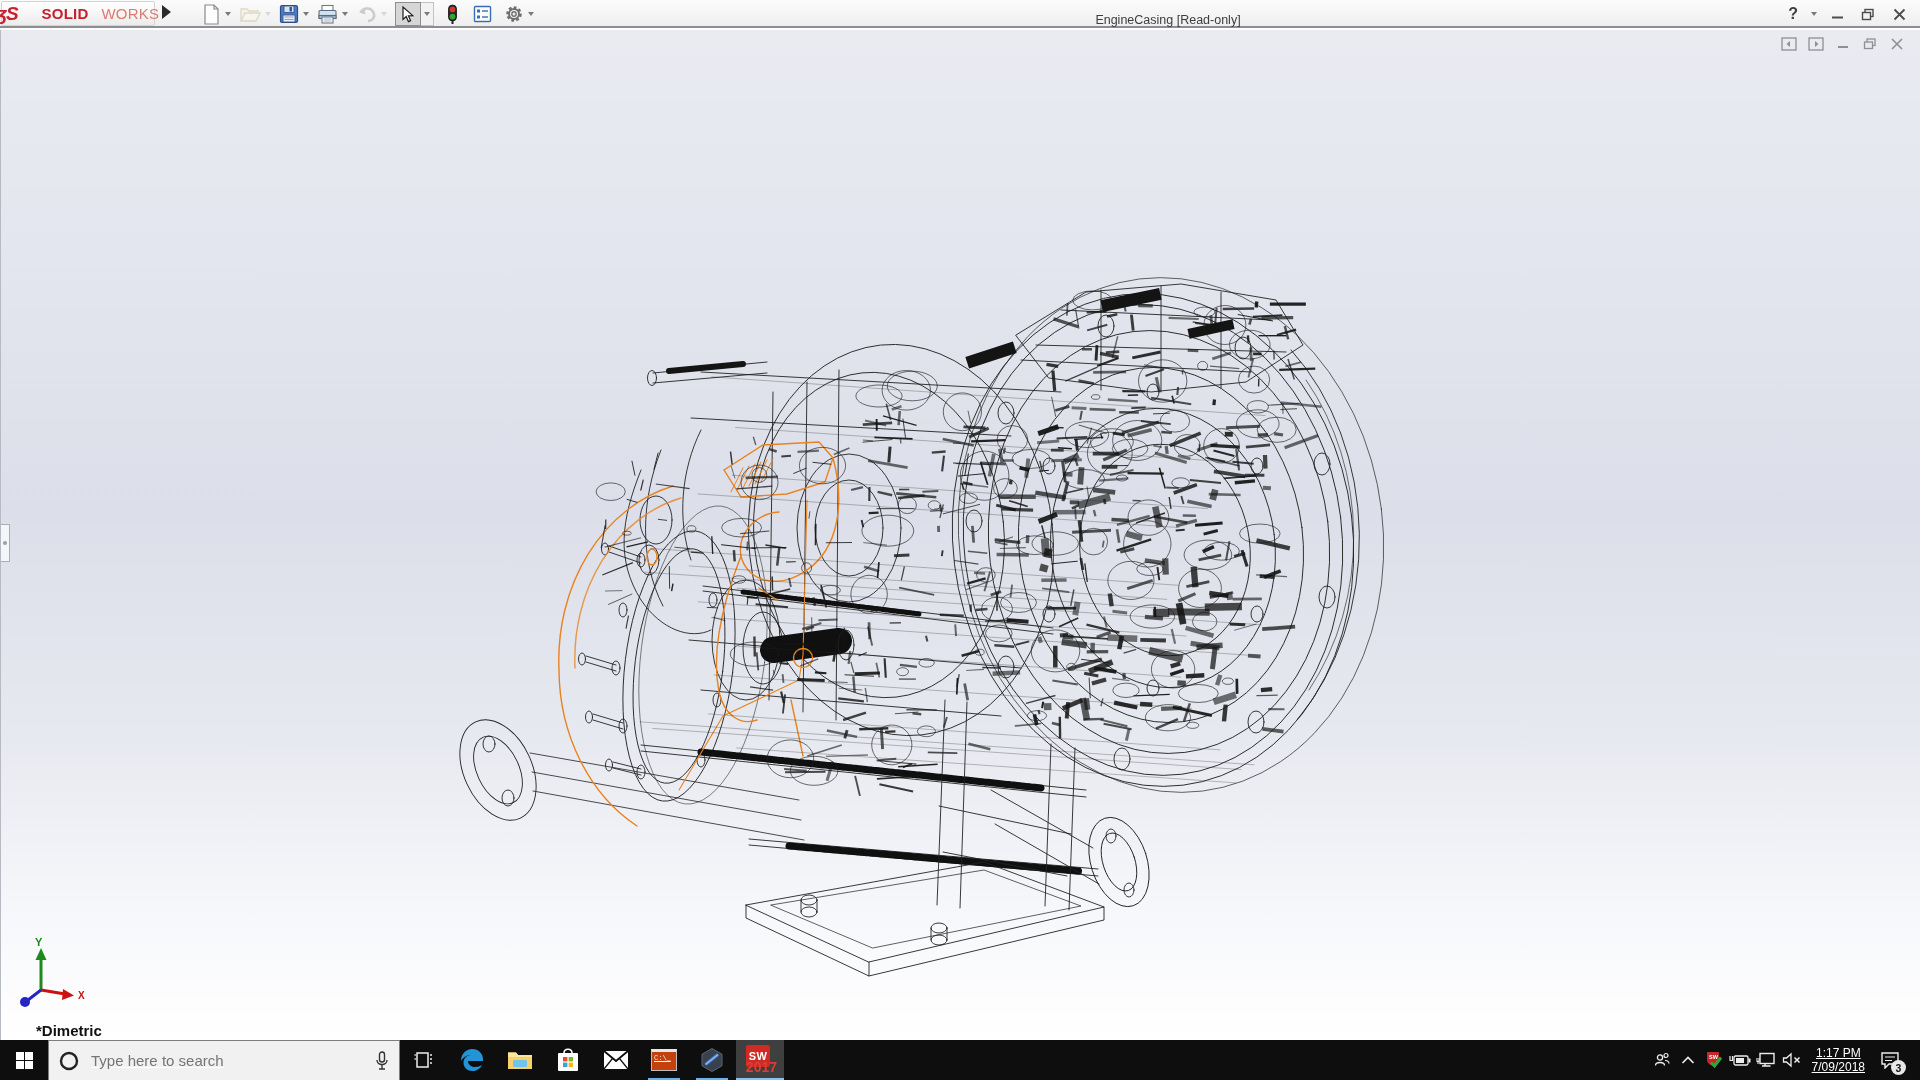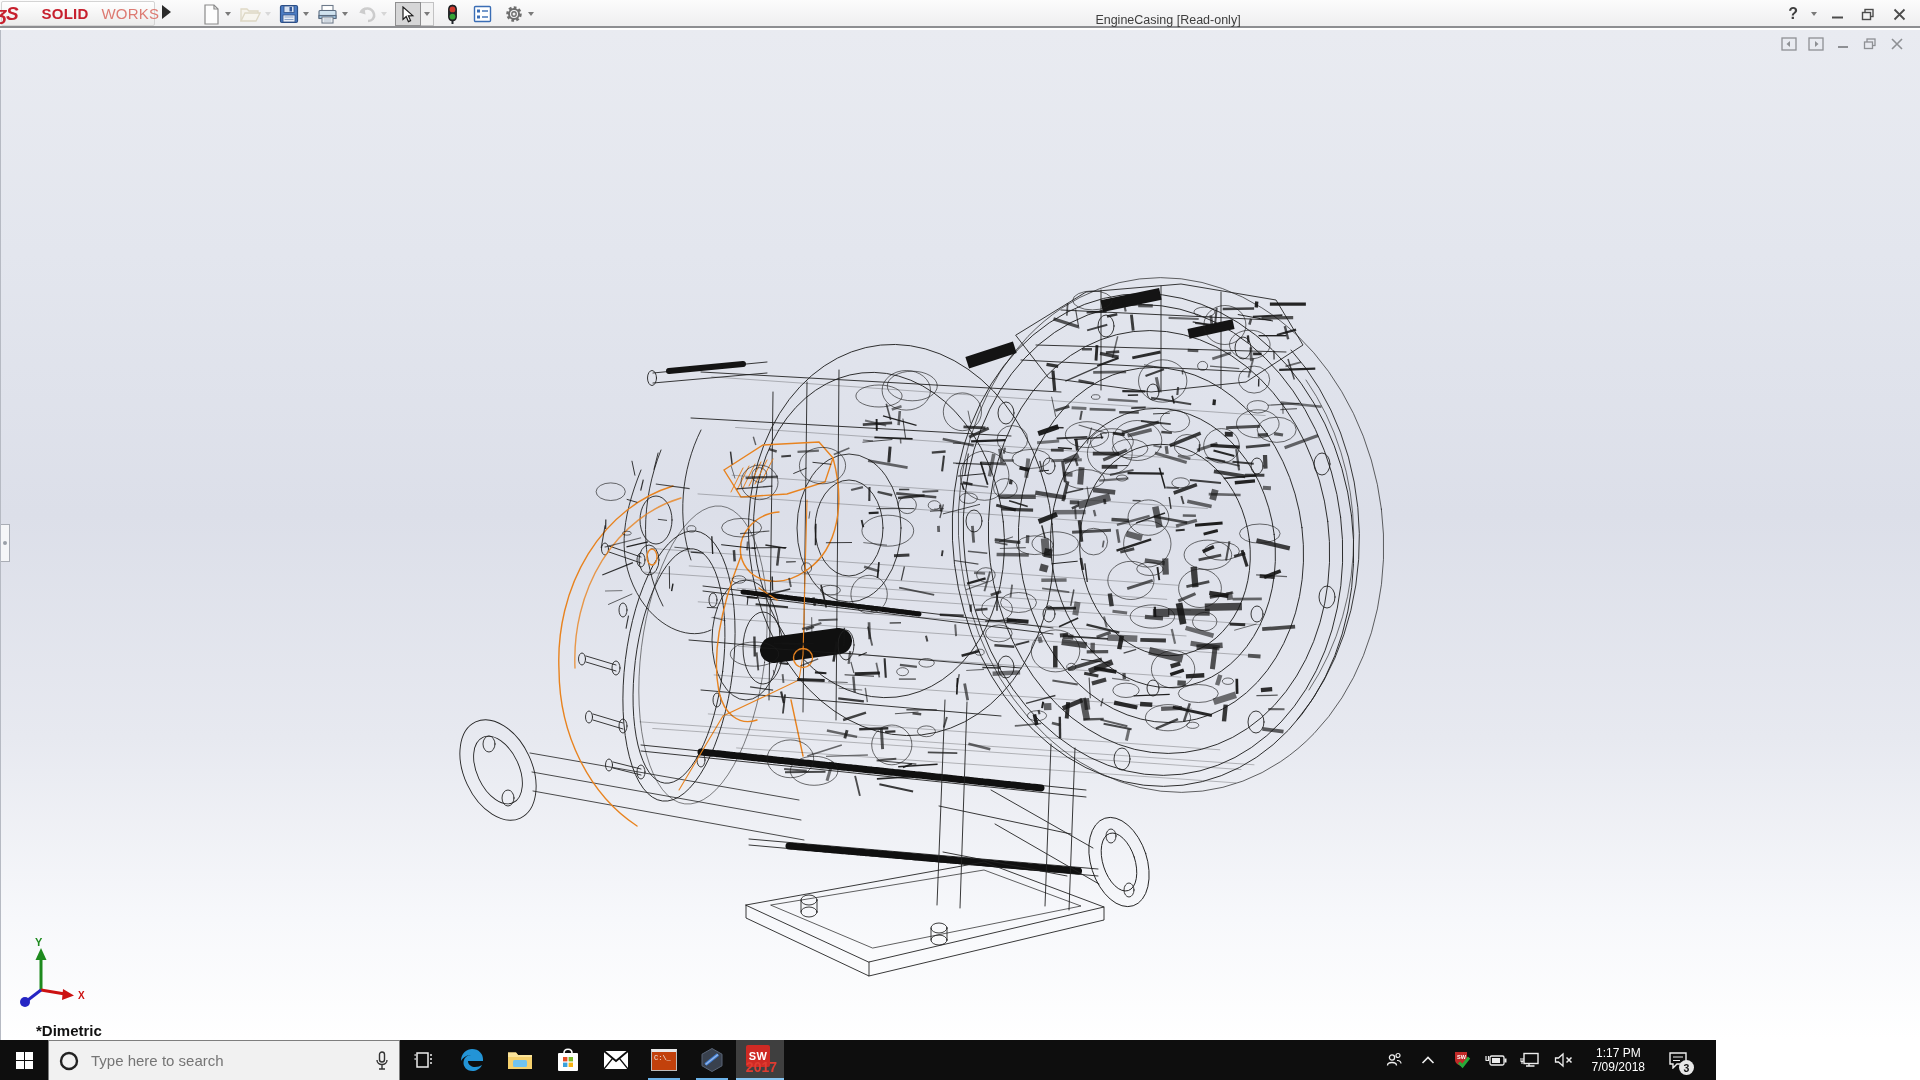--- a/index.html
+++ b/index.html
@@ -75,40 +75,40 @@
     display:flex; align-items:center; justify-content:center; cursor:pointer;
   }
   .panel-tab .dot { width:4px; height:4px; border-radius:50%; background:#9aa0a8; }
   #wire { position:absolute; left:0; top:0; width:1920px; height:1010px; }
   .orientation-label {
     position:absolute; left:12px; bottom:1px; font-size:15px; font-weight:700; color:#111;margin-left:23px;
   }
 
   
   .taskbar {
-    position:absolute; left:0; top:1040px; width:1716px; height:40px;
-    background:#0e0e0e; display:flex; align-items:stretch; color:#fff;
+    position:absolute; left:0; top:1040px; width:1920px; height:40px;
+    background:#0e0e0e; display:flex; align-items:stretch; color:#fff;text-decoration:underline;
   }
   .tb-start { width:48px; display:flex; align-items:center; justify-content:center; cursor:pointer; }
   .tb-search {
     width:352px; background:#f1f1f1; border:1px solid #7e7e7e; border-bottom:none;
     display:flex; align-items:center; padding:0 10px; gap:10px; cursor:text;
   }
   .tb-search input {
     flex:1; border:none; outline:none; background:transparent;
     font-size:15px; color:#444; font-family:"Liberation Sans", sans-serif;
   }
   .tb-btn {
     width:48px; display:flex; align-items:center; justify-content:center;
     position:relative; cursor:pointer;
   }
   .tb-btn.active-app { background:#3f3f3f; }
   .run-line { position:absolute; bottom:0; left:8px; right:8px; height:2px; background:#6cb2e8; }
   .run-line.full { left:0; right:0; background:#86c5f2; }
-  .tb-tray { margin-left:auto; display:flex; align-items:center; gap:10px; padding-right:4px; }
+  .tb-tray { margin-left:auto; display:flex; align-items:center; gap:2px; padding-right:4px; }
   .tray-ic { width:24px; height:40px; display:flex; align-items:center; justify-content:center; cursor:pointer; }
   .tb-clock {
     padding:0 6px; display:flex; flex-direction:column; justify-content:center;
     align-items:center; font-size:12px; line-height:14px; cursor:pointer; white-space:nowrap;
   }
   .tb-action { position:relative; width:34px; height:40px; display:flex; align-items:center; justify-content:center; cursor:pointer; }
   .badge {
     position:absolute; right:1px; bottom:5px; min-width:15px; height:15px; border-radius:8px;
     background:#e8e8e8; color:#111; font-size:10.5px; font-weight:700;
     display:flex; align-items:center; justify-content:center; padding:0 3px;

